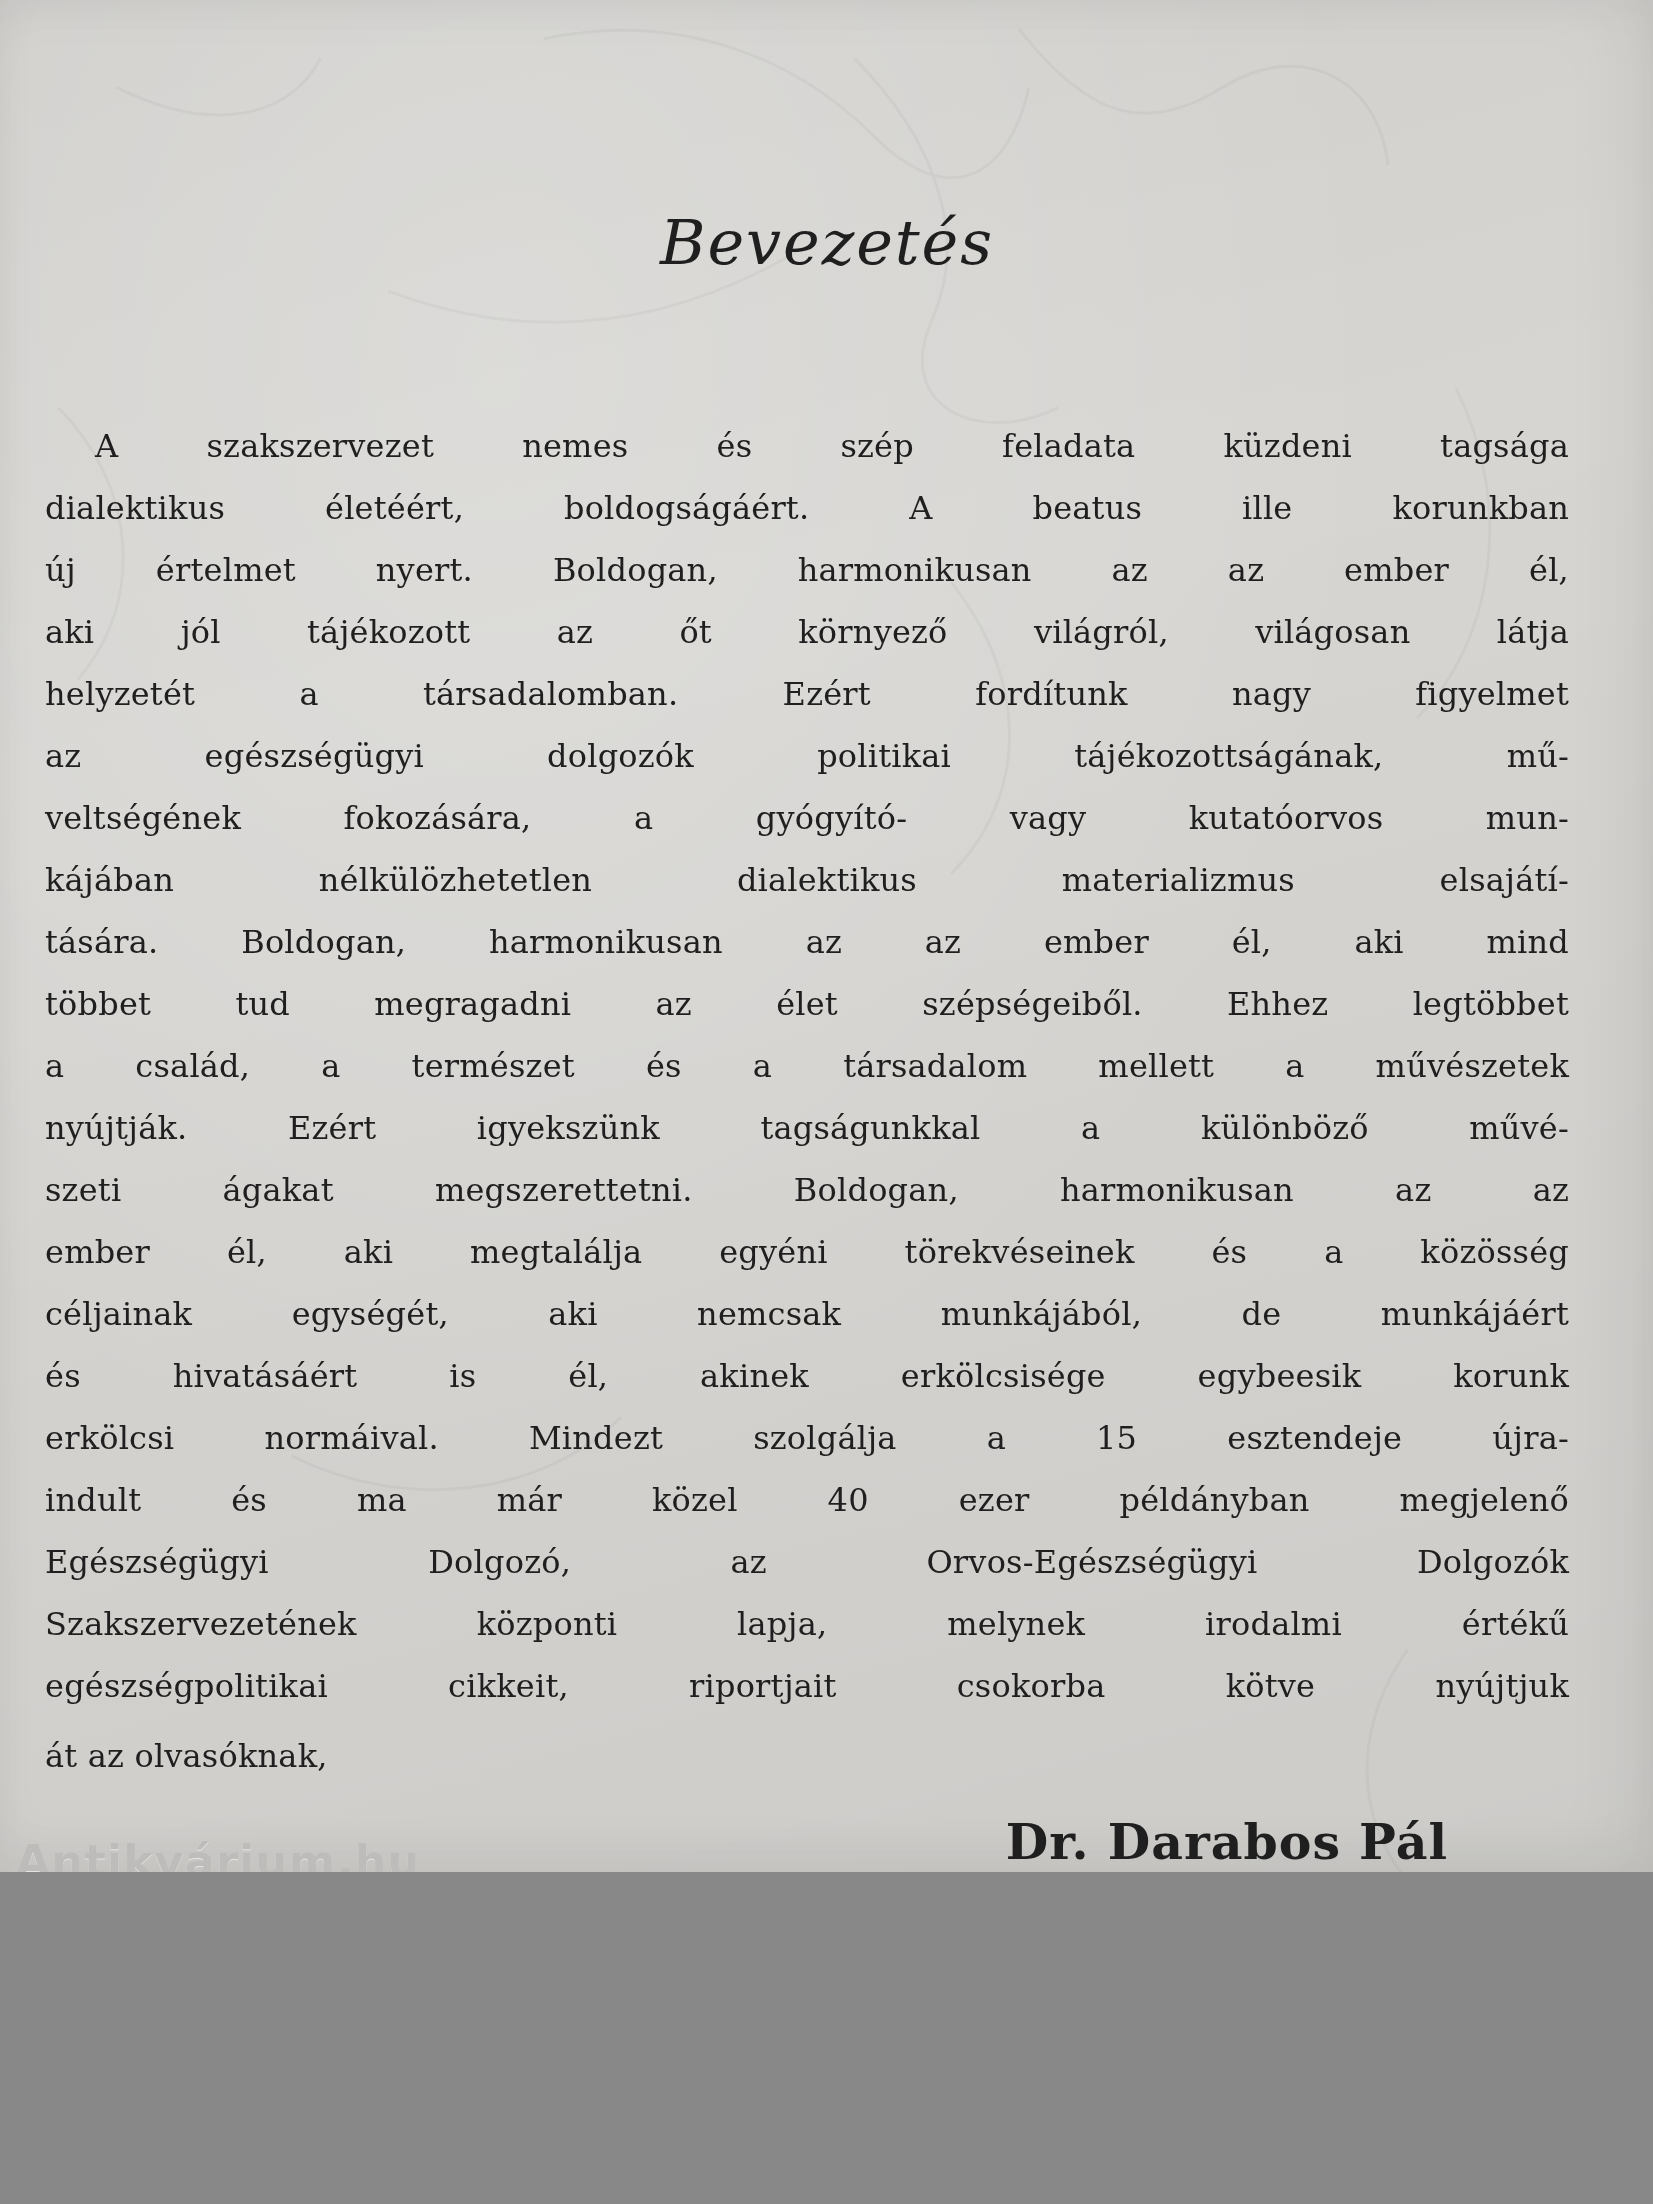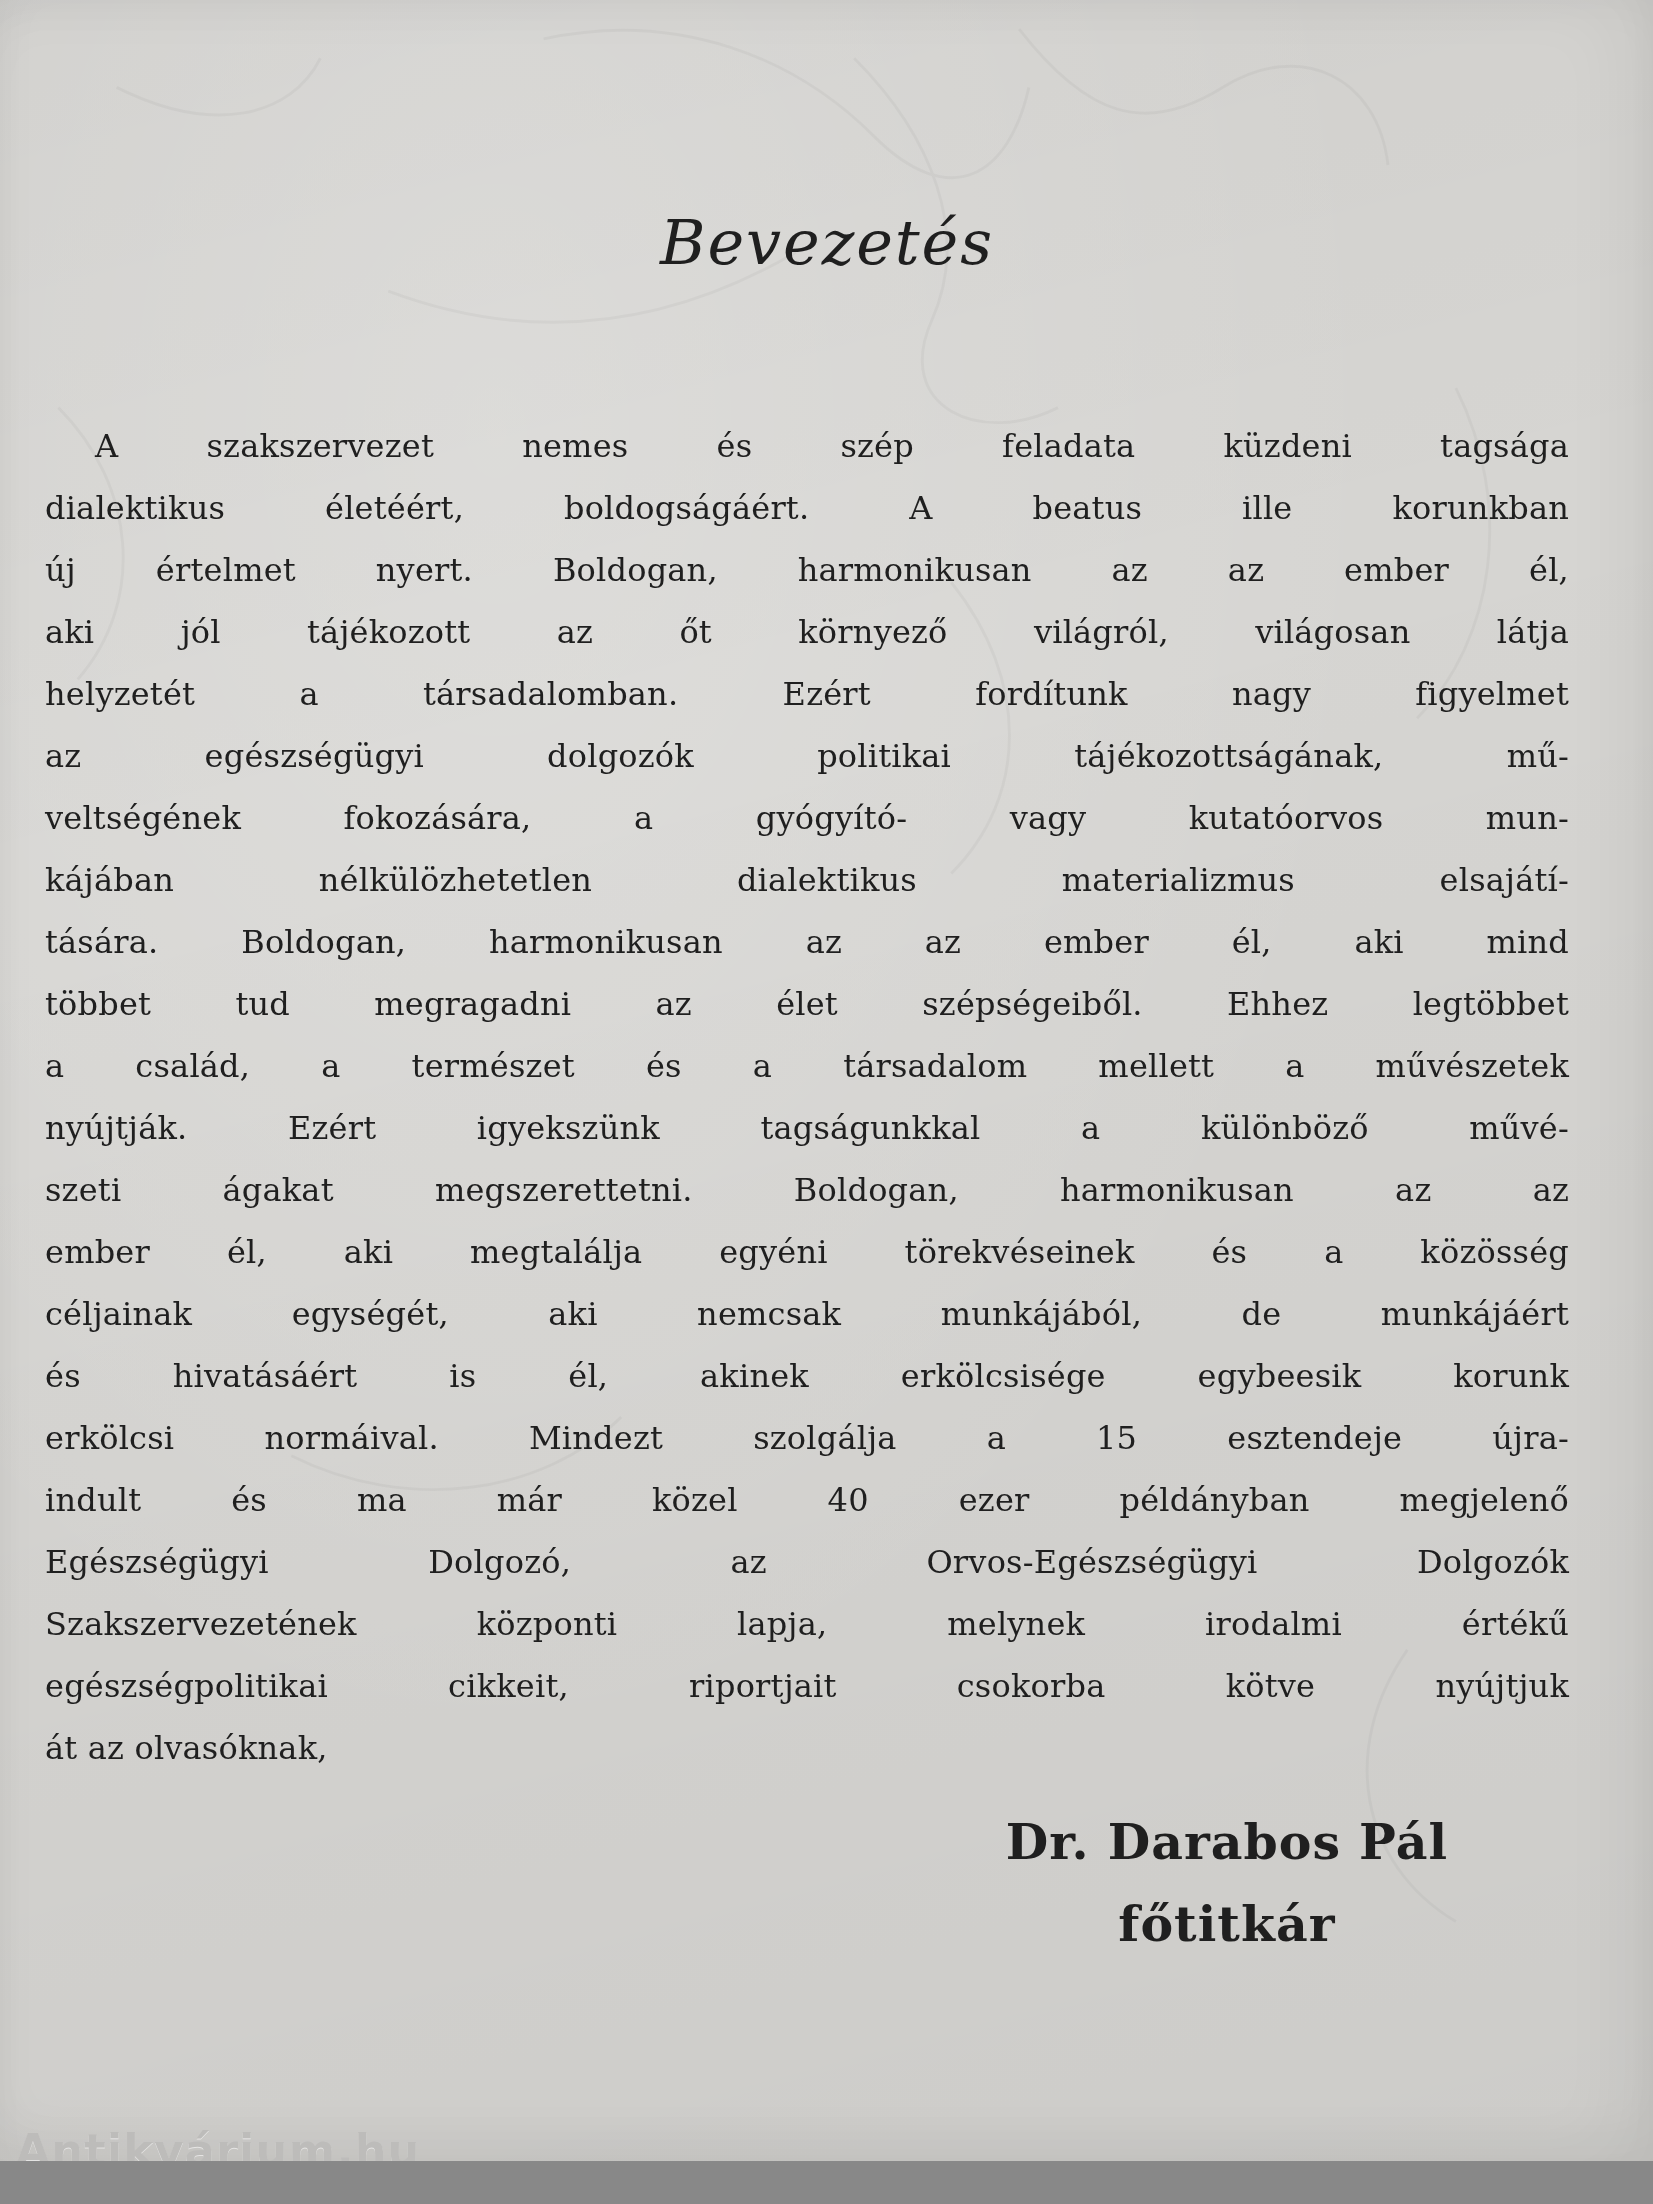--- a/index.html
+++ b/index.html
@@ -3,21 +3,21 @@
 <meta charset="utf-8">
 <style>
   html, body {
     margin: 0;
     padding: 0;
     background: #888;
   }
   .page {
     position: relative;
     width: 1654px;
-    height: 2161px;
+    height: 1872px;
     overflow: hidden;
     background-color: var(--paper, #d6d5d2);
     background-image:
       radial-gradient(ellipse at 30% 20%, rgba(255,255,255,0.20), rgba(255,255,255,0) 55%),
       linear-gradient(165deg, rgba(0,0,0,0.030) 0%, rgba(0,0,0,0) 35%, rgba(0,0,0,0.045) 100%);
     box-shadow: inset -33px 0 68px rgba(0,0,0,0.045), inset 0 -25px 49px rgba(0,0,0,0.035), inset 0 13.6px 39px rgba(0,0,0,0.02);
     font-family: "DejaVu Serif", serif;
     color: var(--ink, #1f1f1f);
   }
   
@@ -52,20 +52,21 @@
     text-align: justify;
     text-align-last: justify;
     height: 62px;
     overflow: visible;
   }
   .body-text .line:first-child {
     padding-left: 50px;
   }
   .body-text .line:last-child {
     text-align-last: left;
+    margin-top: 8px;
   }
   .signature {
     position: absolute;
     top: 1801px;
     right: 206px;
     text-align: center;
     font-size: 49px;
     line-height: 82px;
     letter-spacing: 1px;
     font-weight: bold;

